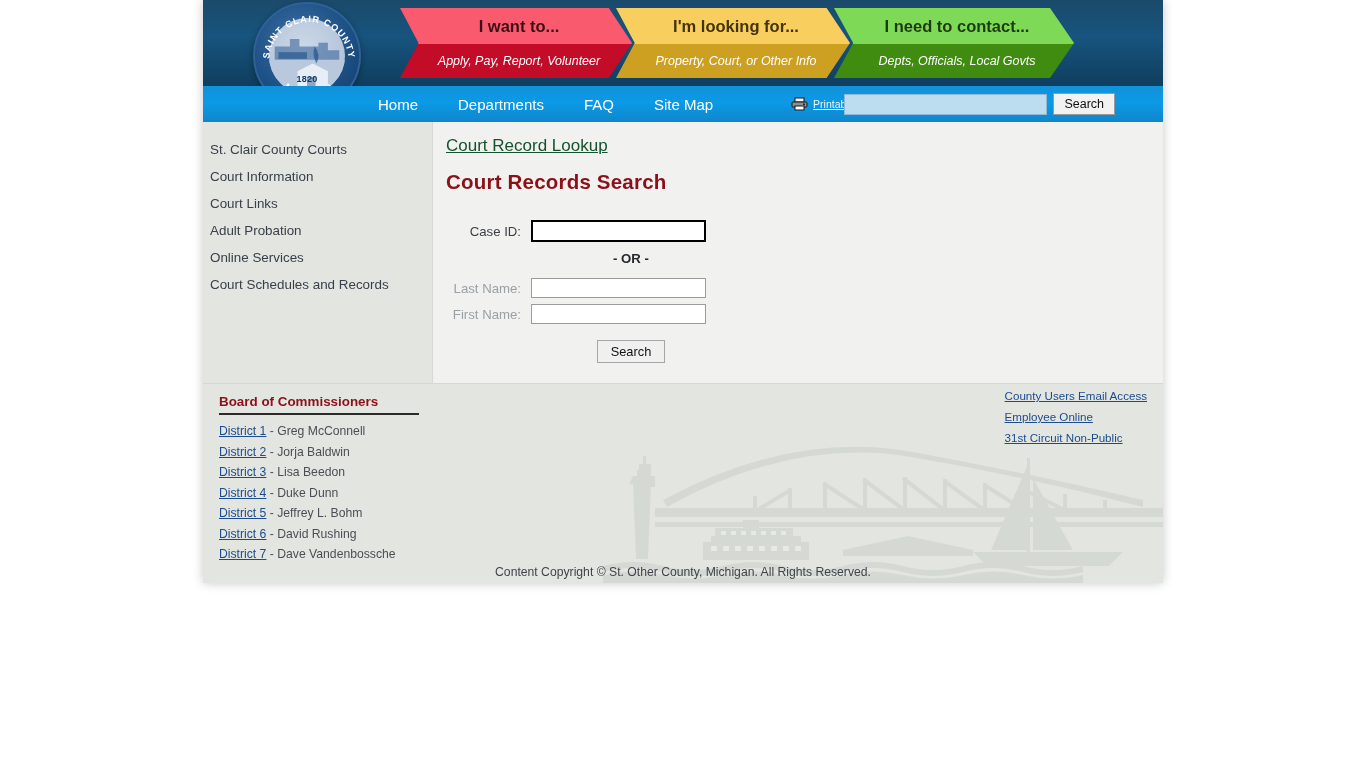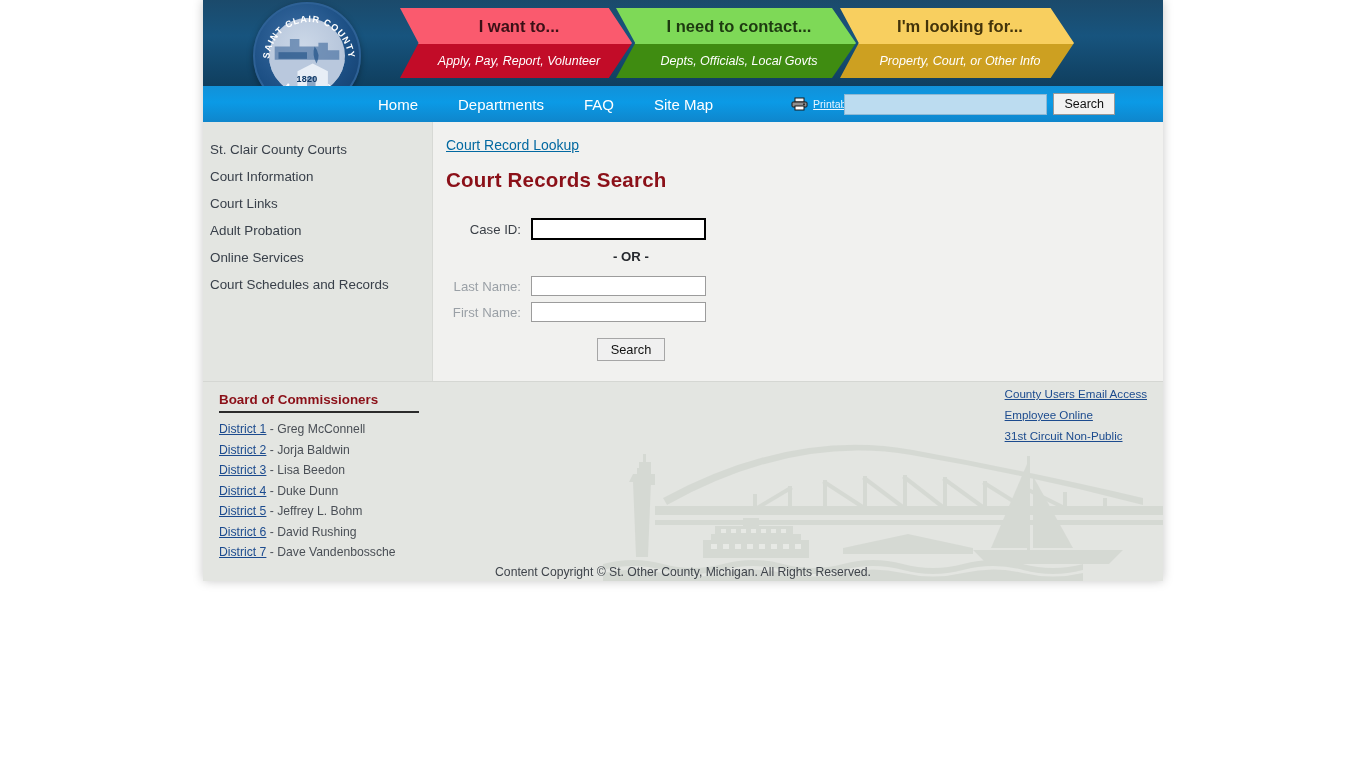--- a/index.html
+++ b/index.html
@@ -119,21 +119,21 @@
   .sidebar {
     width: 230px; background: #e3e5e1; padding: 14px 0 20px 6px;
     border-right: 1px solid #d7d9d5;
   }
   .side-item {
     display: block; color: #39404a; font-size: 13.4px;
     padding: 6px 10px 6px 1px; cursor: pointer; white-space: nowrap;
   }
   .content { flex: 1; background: #f1f1ef; padding: 14px 0 20px 13px; }
   .crumb-link {
-    display: inline-block; color: #0369a1; font-size: 14px;
+    display: inline-block; color: #14532d; font-size: 17px;
     text-decoration: underline; cursor: pointer;
   }
   .page-title {
     margin: 14px 0 0 0; color: #8b1018; font-size: 20.5px; font-weight: bold;
     letter-spacing: .2px;
   }
   .form { margin-top: 26px; }
   .form-row { display: flex; align-items: center; margin-bottom: 6px; }
   .lbl {
     width: 85px; text-align: right; font-size: 13.2px; color: #3a3f46;
@@ -209,27 +209,27 @@
           <text><textPath href="#arcTop" startOffset="50%" text-anchor="middle">SAINT CLAIR COUNTY</textPath></text>
           <text><textPath href="#arcBot" startOffset="50%" text-anchor="middle">MICHIGAN</textPath></text>
         </svg>
       </div>
 
       <div class="banners">
         <div class="banner b1">
           <div class="banner-top">I want to...</div>
           <div class="banner-bot">Apply, Pay, Report, Volunteer</div>
         </div>
+        <div class="banner b2">
+          <div class="banner-top">I'm looking for...</div>
+          <div class="banner-bot">Property, Court, or Other Info</div>
+        </div>
         <div class="banner b3">
           <div class="banner-top">I need to contact...</div>
           <div class="banner-bot">Depts, Officials, Local Govts</div>
-        </div>
-        <div class="banner b2">
-          <div class="banner-top">I'm looking for...</div>
-          <div class="banner-bot">Property, Court, or Other Info</div>
         </div>
       </div>
     </div>
 
     <div class="nav">
       <div class="nav-links">
         <a class="nav-link">Home</a>
         <a class="nav-link">Departments</a>
         <a class="nav-link">FAQ</a>
         <a class="nav-link">Site Map</a>

